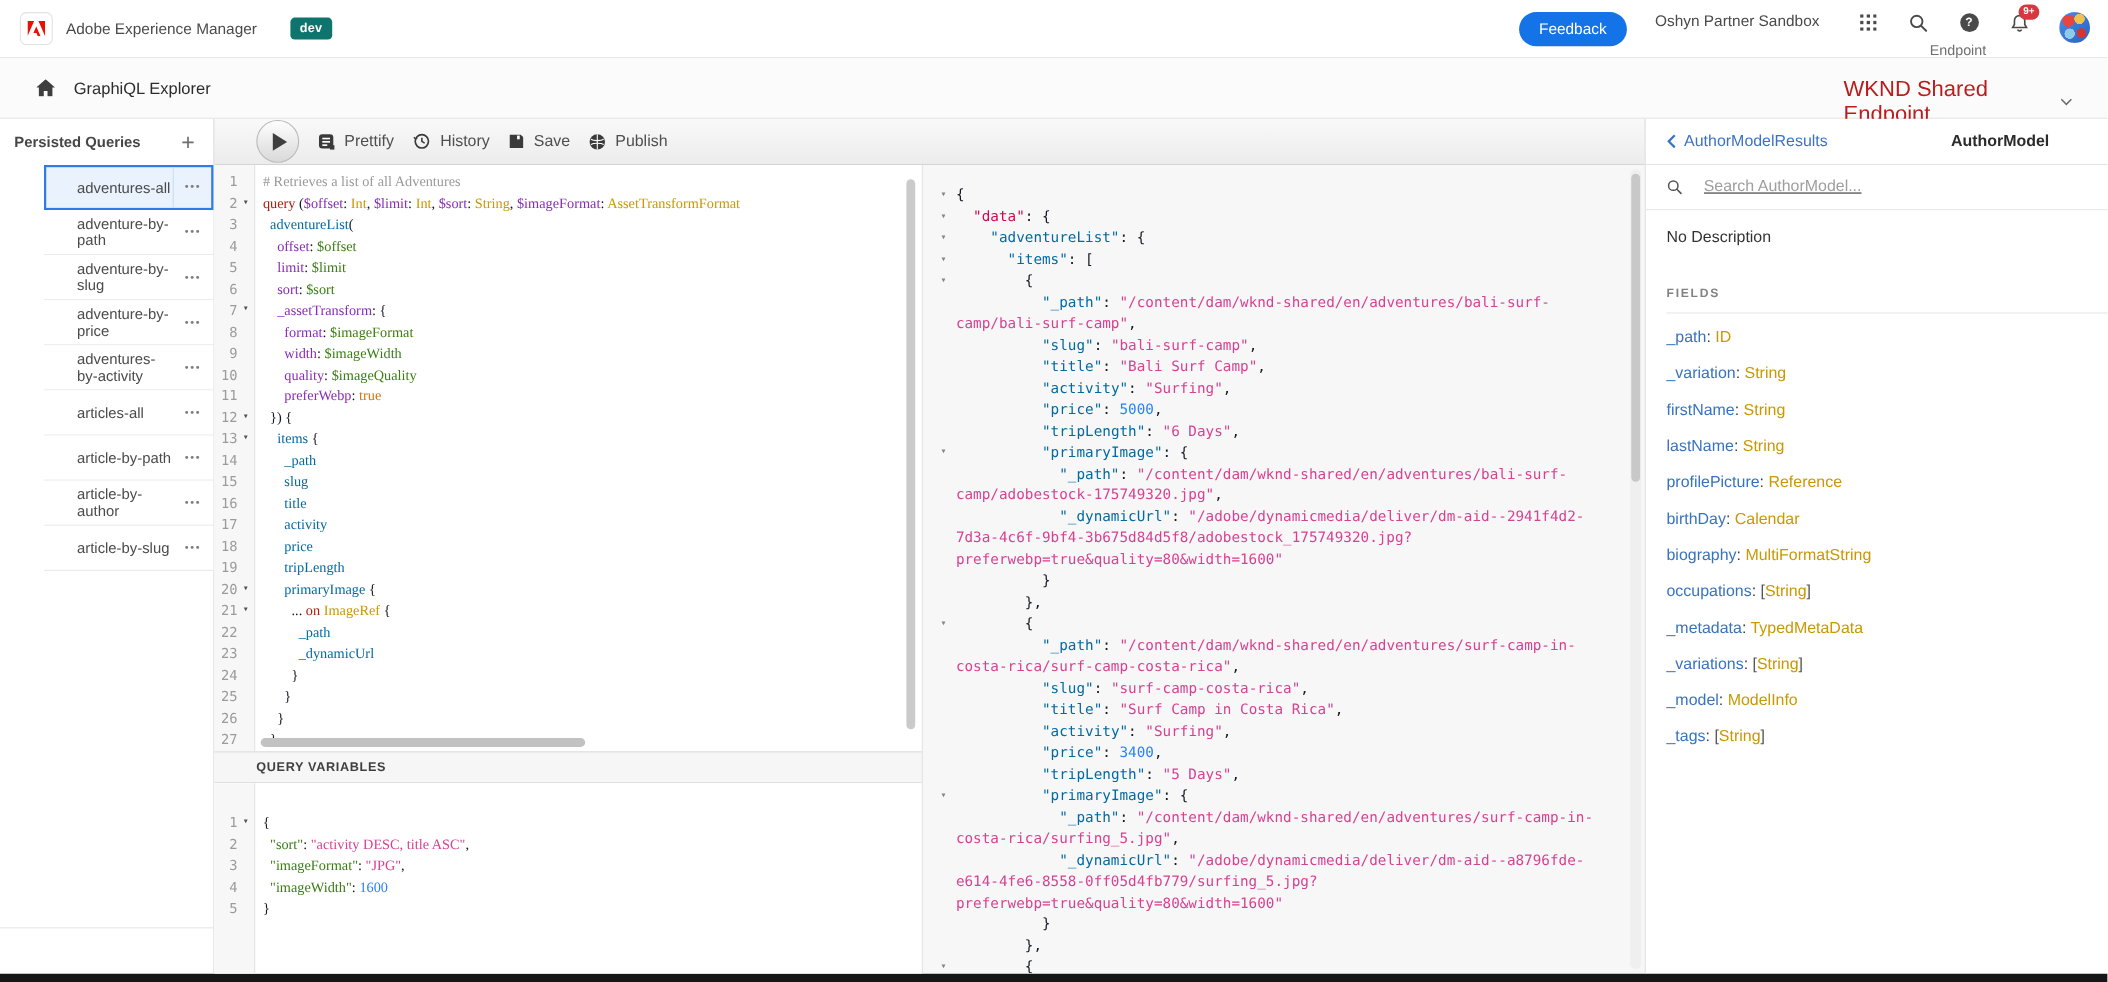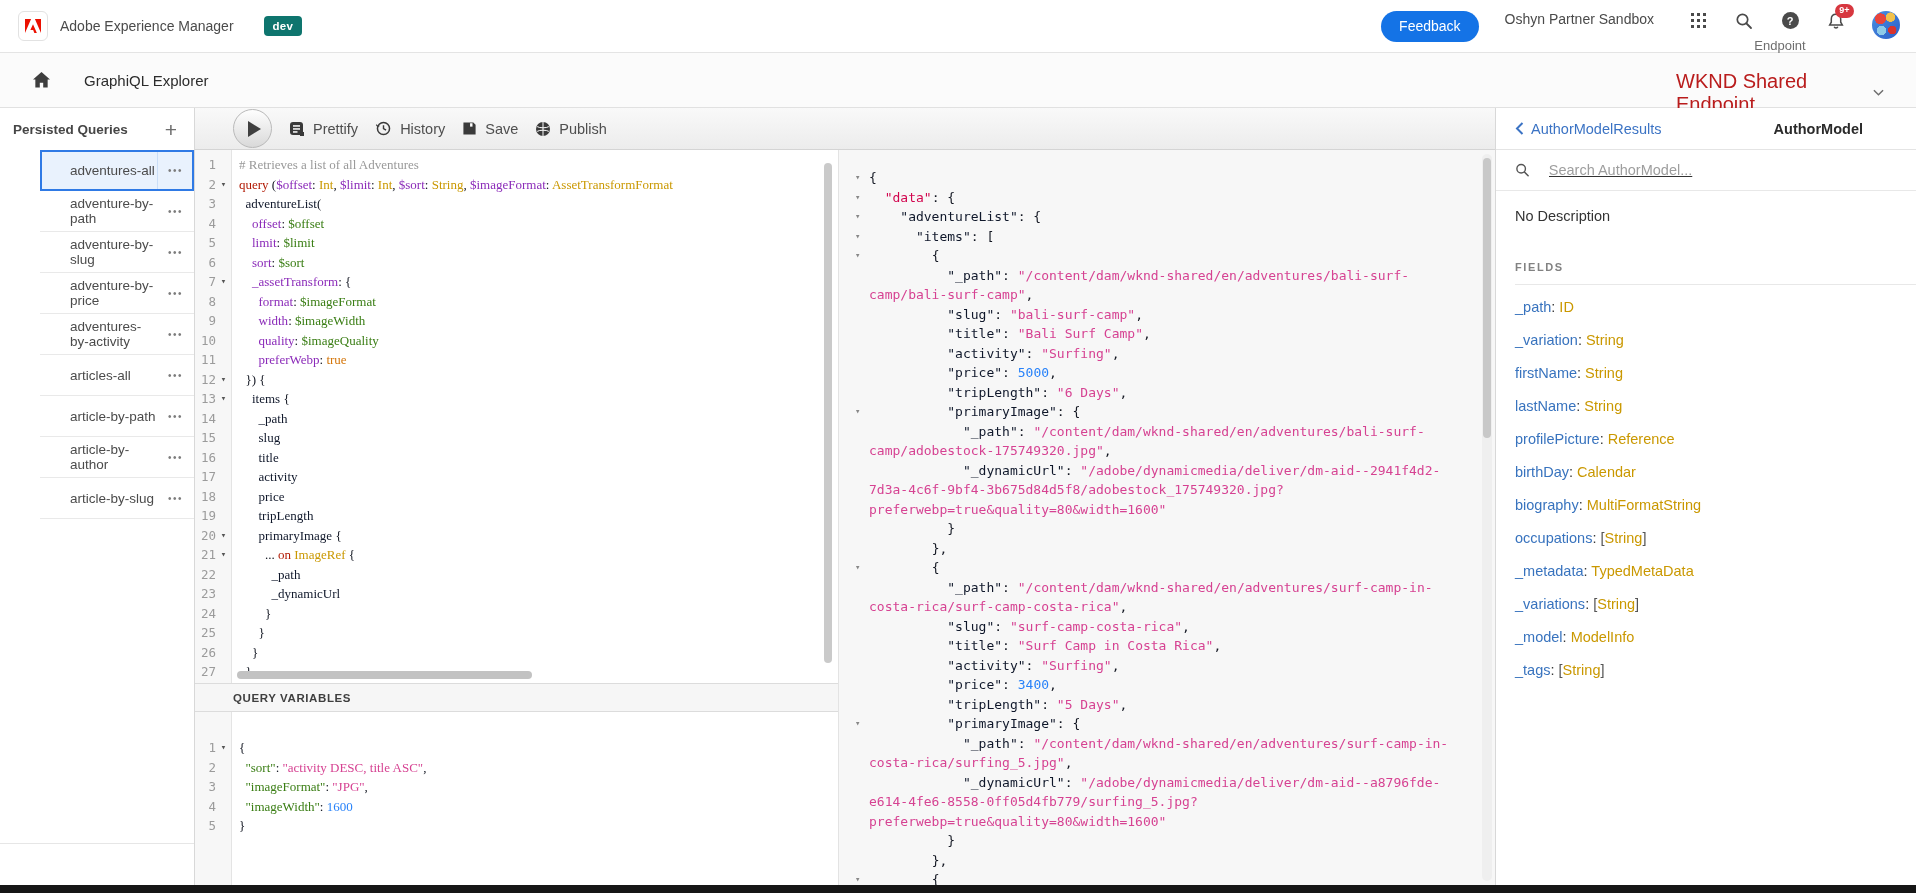--- a/index.html
+++ b/index.html
@@ -29,21 +29,21 @@
      background:
        radial-gradient(circle at 30% 28%, #e8453c 0 19%, rgba(0,0,0,0) 20%),
        radial-gradient(circle at 66% 22%, #f2c14b 0 16%, rgba(0,0,0,0) 17%),
        radial-gradient(circle at 72% 68%, #d8332e 0 15%, rgba(0,0,0,0) 16%),
        radial-gradient(circle at 34% 70%, #8ecbe8 0 17%, rgba(0,0,0,0) 18%),
        linear-gradient(135deg,#4a8fe2,#2b5fc7);}
 
   
   .subbar{height:55px;box-sizing:border-box;border-bottom:1px solid #e1e1e1;background:#fbfbfb;
           display:flex;align-items:center;padding:0 30px 0 33px;}
-  .page-title{font-size:15px;color:#2c2c2c;margin-left:34px;}
+  .page-title{font-size:15px;color:#2c2c2c;margin-left:17px;}
   .subbar-right{margin-left:auto;display:flex;align-items:center;gap:12px;flex-direction:column;}
   .endpoint-label{font-size:13px;color:#6e6e6e;}
   .endpoint-select{display:flex;align-items:center;justify-content:space-between;width:208px;
                    font-size:20px;color:#b91c1c;border-bottom:1px dotted #bdbdbd;
                    padding:5px 2px;cursor:pointer;}
 
   
   .main{height:777px;display:flex;position:relative;}
 
   
@@ -80,21 +80,21 @@
   .code-editor{position:relative;height:533px;flex:none;overflow:hidden;padding-top:5px;box-sizing:border-box;}
   .code-editor::before,.var-editor::before{content:"";position:absolute;left:0;top:0;bottom:0;width:36px;
         background:#f7f7f7;border-right:1px solid #e4e4e4;}
   .cmrow{display:flex;height:19.5px;line-height:19.5px;position:relative;
          font-family:"DejaVu Sans Mono",monospace;font-size:13px;}
   .gut-num{width:21px;flex:none;text-align:right;color:#9b9b9b;font-size:12.5px;position:relative;}
   .gut-fold{width:15px;flex:none;text-align:center;color:#555;font-size:9px;position:relative;cursor:pointer;}
   .codetext{white-space:pre;flex:none;padding-left:8px;position:relative;font-family:Liberation Serif, serif;}
 
   .tk-c{color:#999}.tk-k{color:#B11A04}.tk-d{color:#8B2BB9}.tk-v{color:#397D13}
-  .tk-t{color:#CA9800}.tk-b{color:#D47509}.tk-p{color:#0f172a}.tk-x{color:#141823}
+  .tk-t{color:#CA9800}.tk-b{color:#D47509}.tk-p{color:#0369a1}.tk-x{color:#141823}
   .tk-s{color:#D64292}.tk-n{color:#2882F9}.tk-R{color:#D2054E}
 
   .h-thumb{position:absolute;bottom:4px;left:42px;width:295px;height:8px;border-radius:4px;
            background:#c2c2c2;cursor:pointer;}
   .v-thumb-editor{position:absolute;top:8px;right:6px;width:8px;height:500px;border-radius:4px;
            background:#cacaca;cursor:pointer;}
 
   .varbar{height:29px;flex:none;box-sizing:border-box;background:#f6f6f6;border-top:1px solid #dcdcdc;
           border-bottom:1px solid #dcdcdc;display:flex;align-items:center;padding-left:38px;
           font-size:11.5px;font-weight:bold;letter-spacing:.6px;color:#3f3f3f;}

